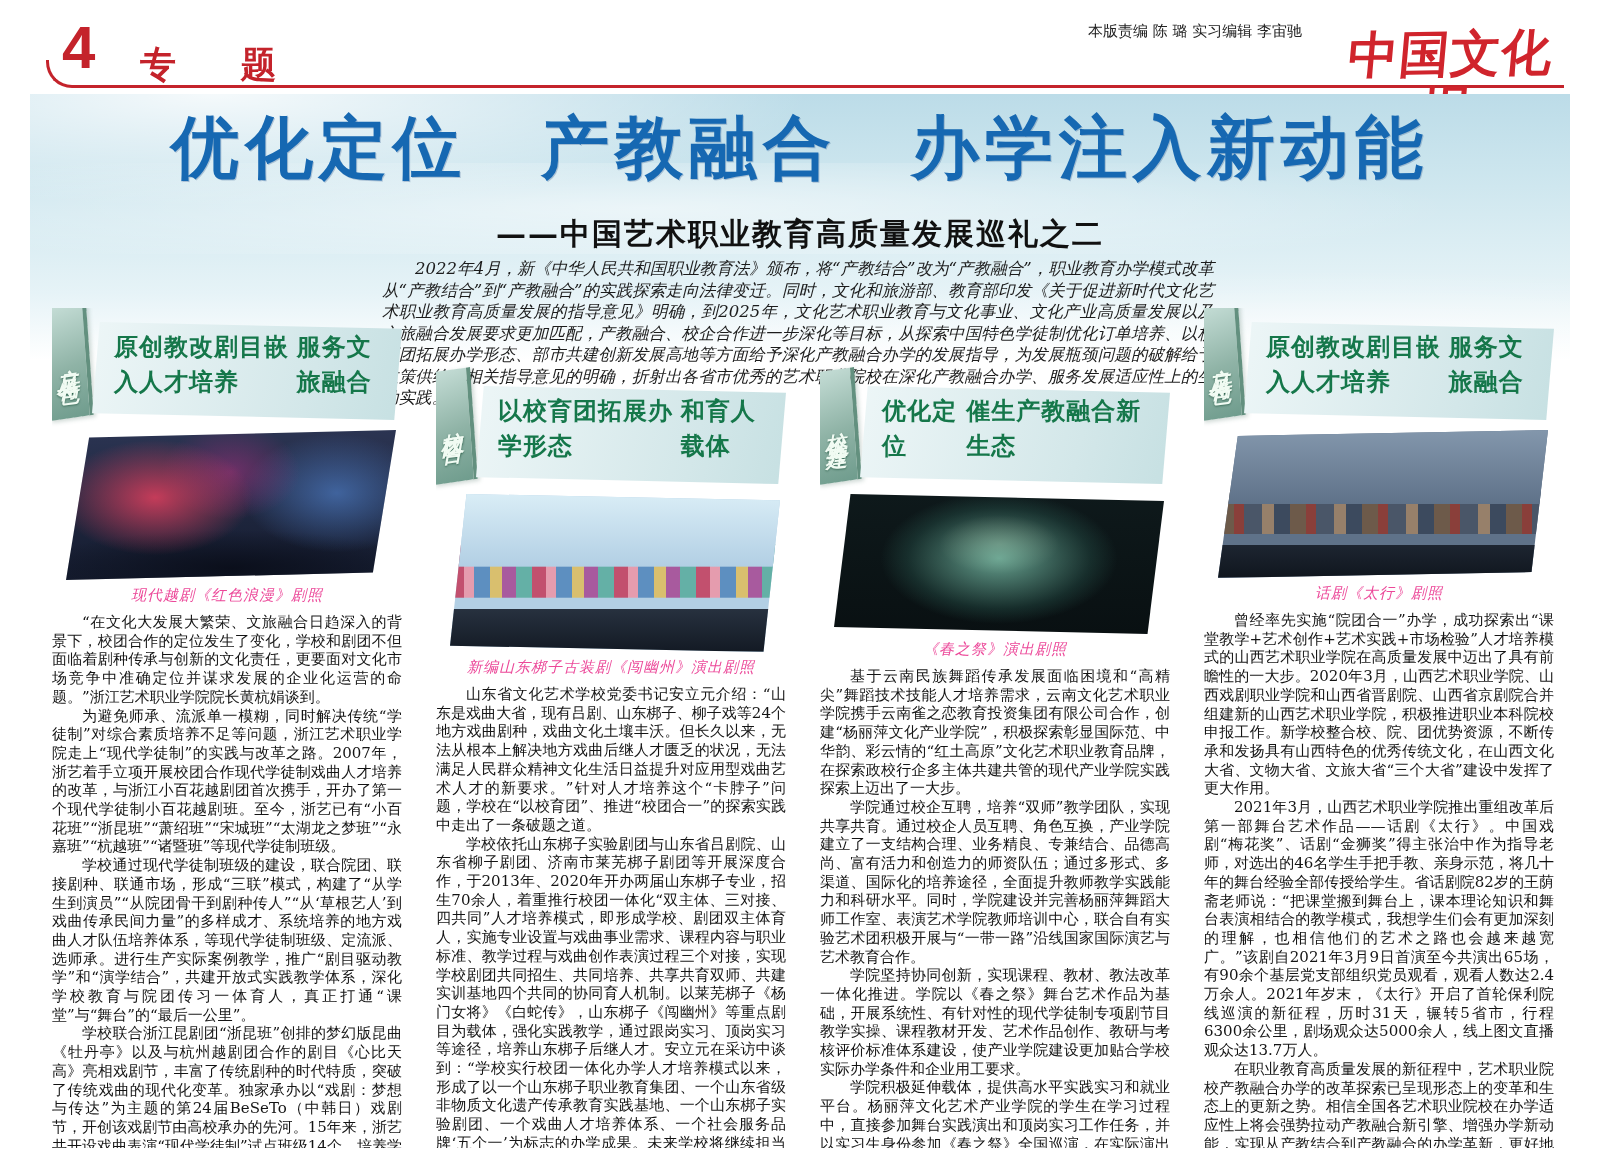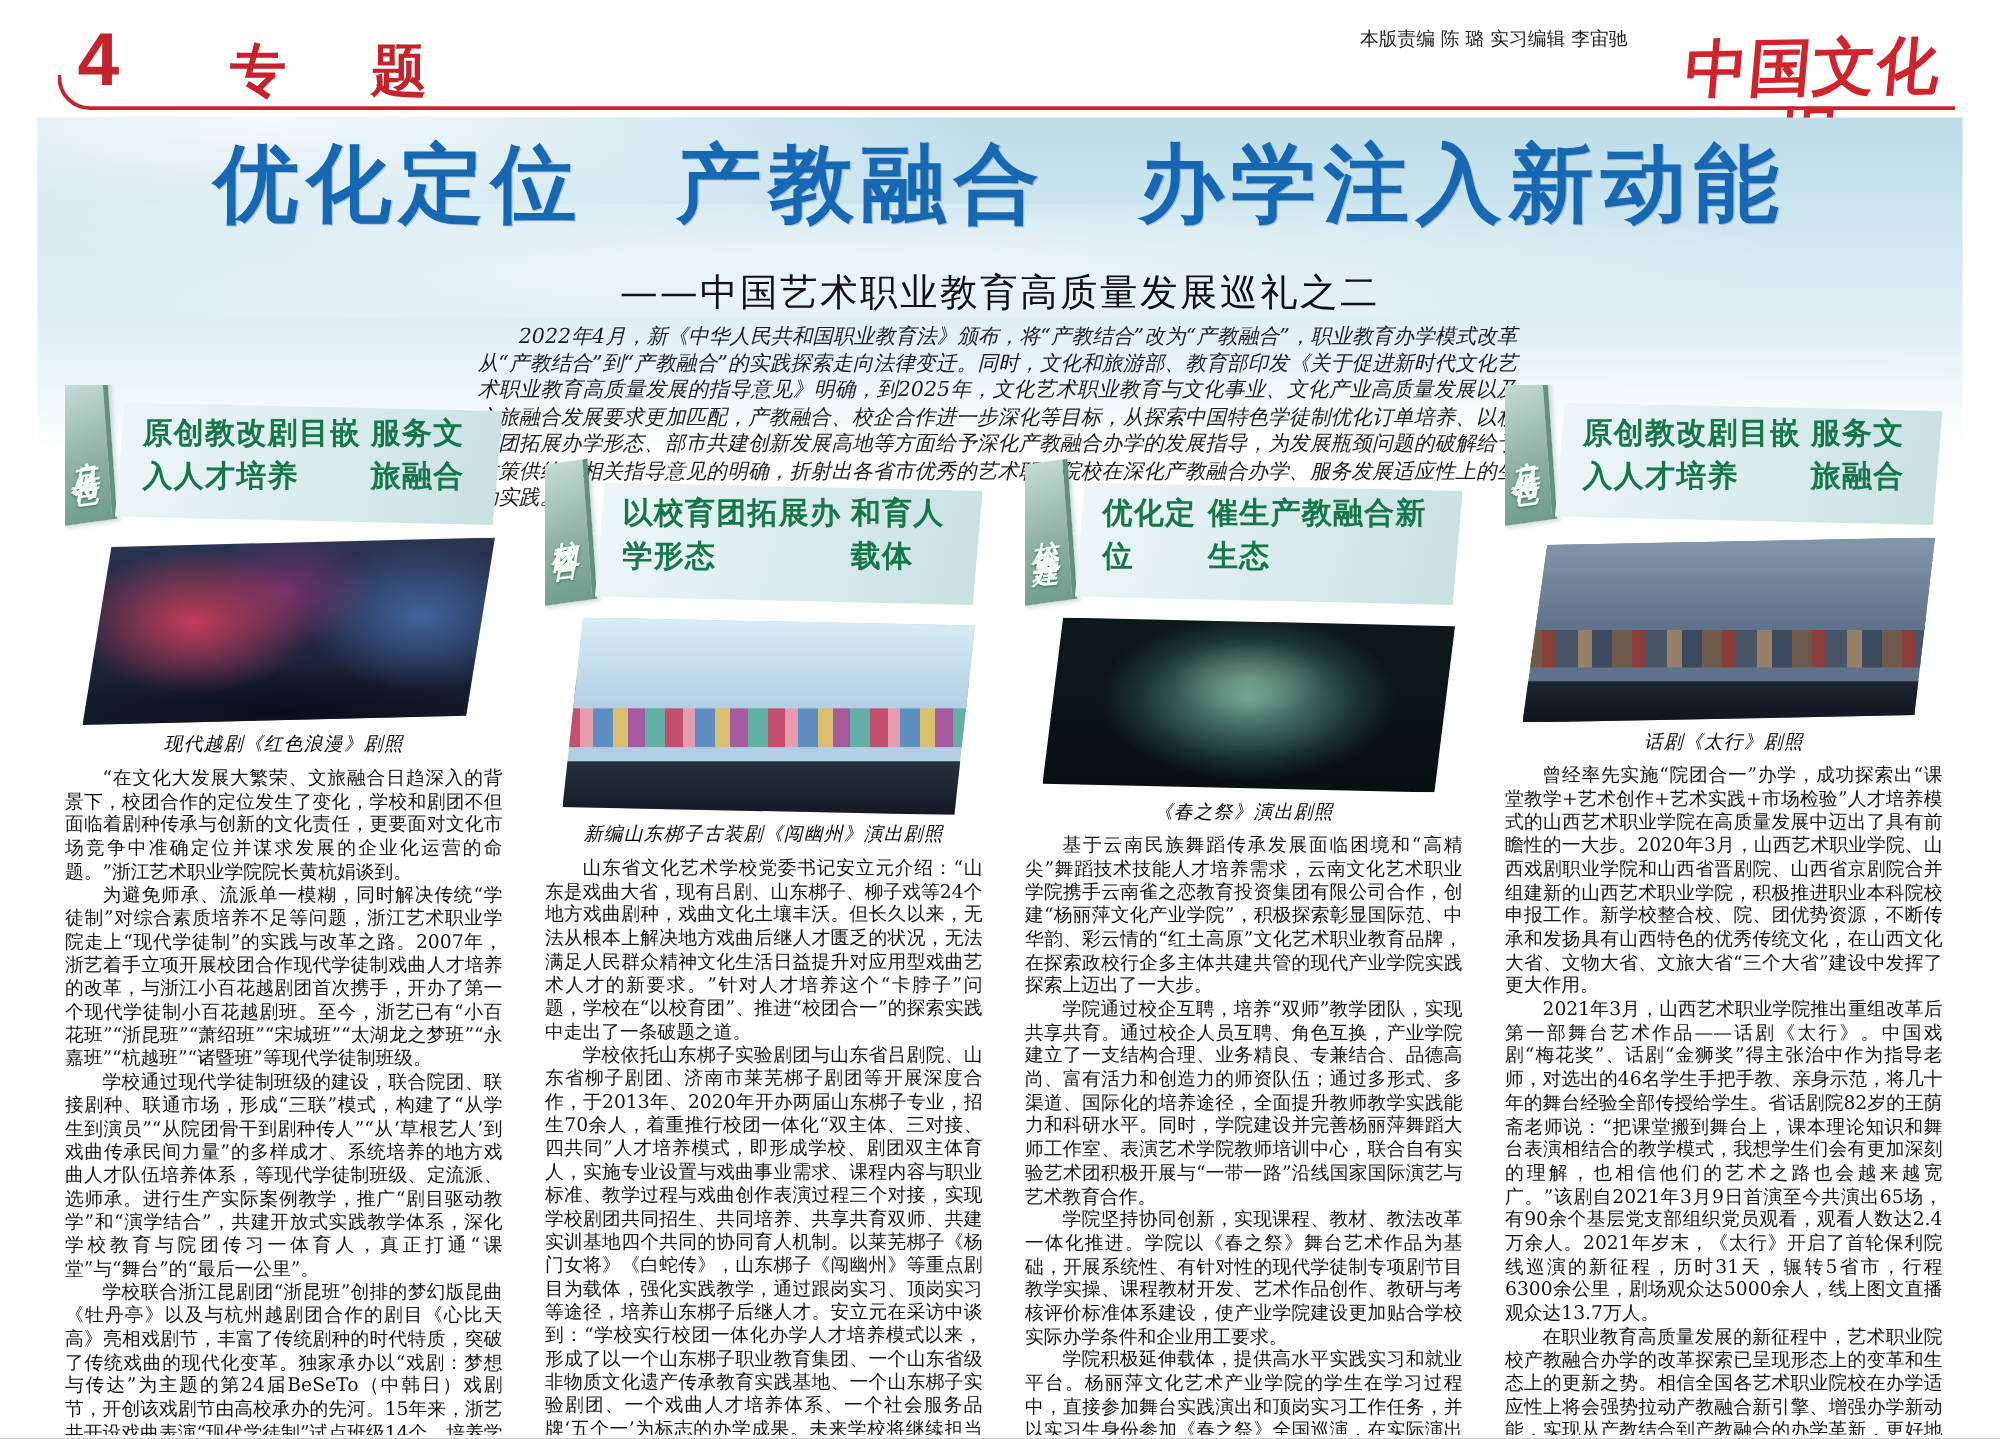--- a/index.html
+++ b/index.html
@@ -15,24 +15,23 @@
     background:#ffffff;overflow:hidden;
     font-family:"DejaVu Serif","Liberation Serif",serif;color:var(--ink);
   }
 
   
   .page-no{
     position:absolute;left:62px;top:18px;color:var(--red);
     font-family:"Liberation Sans","DejaVu Sans",sans-serif;font-weight:bold;font-size:60px;line-height:1;
   }
   .section-title{
-    position:absolute;left:140px;top:34px;color:var(--red);
-    font-weight:bold;font-size:45px;letter-spacing:26px;line-height:1;
+    position:absolute;left:140px;top:46px;color:var(--red);
+    font-weight:bold;font-size:36px;letter-spacing:26px;line-height:1;
     font-family:"DejaVu Serif","Liberation Serif",serif;
-    margin-left:44px;
   }
   .header-rule{
     position:absolute;left:46px;right:36px;top:60px;height:28px;
     border-bottom:3px solid var(--red);border-left:3px solid var(--red);
     border-bottom-left-radius:26px;
   }
   .header-info{
     position:absolute;right:298px;top:20px;text-align:right;line-height:1.55;
     font-size:15px;color:#222;
   }
@@ -57,21 +56,21 @@
     background:radial-gradient(ellipse 70% 100% at 40% 50%, rgba(255,255,255,.55), transparent 75%);
   }
   .headline{
     position:absolute;left:40px;right:40px;top:112px;text-align:center;
     color:var(--blue);font-family:"Liberation Sans","DejaVu Sans",sans-serif;
     font-weight:bold;font-size:68px;letter-spacing:6px;line-height:1.05;
     text-shadow:1px 1px 0 rgba(20,60,120,.25);
   }
   .subhead{
     position:absolute;left:40px;right:40px;top:214px;text-align:center;
-    font-size:30px;font-weight:normal;color:#111;letter-spacing:2px;
+    font-size:30px;font-weight:bold;color:#111;letter-spacing:2px;
   }
   .intro{
     position:absolute;left:382px;width:832px;top:258px;
     font-size:16.5px;line-height:21.5px;text-align:justify;color:#1c1c1c;
     font-style:italic;
   }
   .intro p{text-indent:2em;}
 
   
   .columns{
@@ -131,21 +130,21 @@
       radial-gradient(ellipse 26% 30% at 50% 36%, rgba(235,205,175,.4), transparent 70%),
       linear-gradient(180deg,#0e191b 0%,#091012 100%);
   }
   .photo-4{height:148px;clip-path:polygon(6% 4%,100% 0%,95% 96%,0% 100%);
     background:
       linear-gradient(180deg,#8397ac 0%,#5f7289 100%) 0 0/100% 50% no-repeat,
       repeating-linear-gradient(90deg,#6d5a4a 0 16px,#8a3f3a 16px 26px,#4a5668 26px 44px,#97806a 44px 56px,#3c4a5e 56px 72px) 0 58%/100% 30% no-repeat,
       linear-gradient(180deg,#1d2531 0%,#10161e 100%) 0 100%/100% 22% no-repeat,#5f7289;
   }
   .caption{
-    text-align:center;font-size:15px;color:#000000;margin:2px 0 8px 0;
+    text-align:center;font-size:15px;color:#ec4899;margin:2px 0 8px 0;
     font-style:italic;letter-spacing:1px;
   }
   .body{
     font-size:15px;line-height:18.7px;text-align:justify;color:#141414;
   }
   .body p{text-indent:2em;}
 </style>
 </head>
 <body>
 

